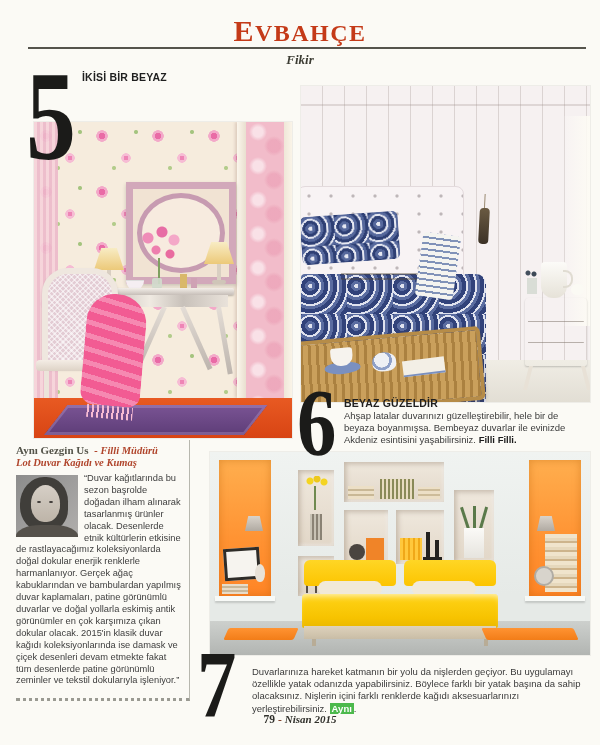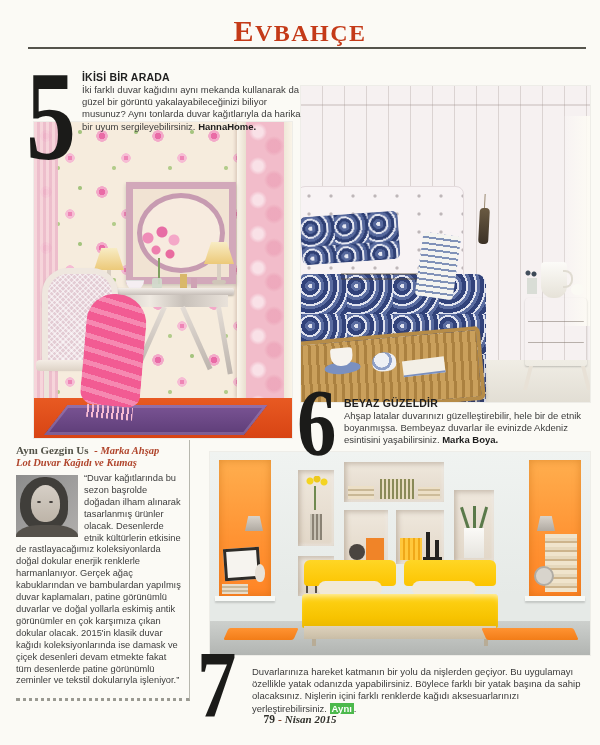--- a/index.html
+++ b/index.html
@@ -248,25 +248,25 @@
   .folio .sep{margin:0 3px;color:#7a3a22;}
   .folio .issue{font-style:italic;font-weight:bold;font-size:11px;}
 </style>
 </head>
 <body>
 
 <div class="page">
 
   <div class="masthead">EVBAHÇE</div>
   <div class="mast-rule"></div>
+  <div class="kicker">Fikir</div>
 
   <div class="tip-num num5">5</div>
   <div class="tip tip5">
-    <h3>İKİSİ BİR ARADA</h3>
-    <p><span>İki farklı duvar kağıdını aynı mekanda kullanarak da güzel bir görüntü yakalayabileceğinizi biliyor musunuz? Aynı tonlarda duvar kağıtlarıyla da harika bir uyum sergileyebilirsiniz. </span><span class="brand">HannaHome.</span></p>
+    <h3>İKİSİ BİR BEYAZ</h3>
   </div>
 
   <figure class="fig fig-left">
     <div class="lf-wall"></div>
     <div class="lf-stripes"></div>
     <div class="lf-trim"></div>
     <div class="lf-pinkpanel"></div>
     <div class="lf-edge"></div>
     <div class="lf-mirror"></div>
     <div class="lf-lamp lamp-a">
@@ -321,27 +321,27 @@
       <div class="rb-saucer"></div>
       <div class="rb-cup"></div>
       <div class="rb-teapot"></div>
       <div class="rb-napkin"></div>
     </div>
   </figure>
 
   <div class="tip-num num6">6</div>
   <div class="tip tip6">
     <h3>BEYAZ GÜZELDİR</h3>
-    <p><span>Ahşap latalar duvarınızı güzelleştirebilir, hele bir de etnik boyanmışsa. Bembeyaz duvarlar ile evinizde Akdeniz esintisini yaşabilirsiniz. </span><span class="brand">Marka Boya.</span></p>
+    <p><span>Ahşap latalar duvarınızı güzelleştirebilir, hele bir de beyaza boyanmışsa. Bembeyaz duvarlar ile evinizde Akdeniz esintisini yaşabilirsiniz. </span><span class="brand">Filli Filli.</span></p>
   </div>
 
   <section class="expert">
     <div class="byline">
       <span class="name">Aynı Gezgin Us</span>
-      <span class="role">- Marka Ahşap</span>
+      <span class="role">- Filli Müdürü</span>
     </div>
     <div class="company">Lot Duvar Kağıdı ve Kumaş</div>
     <div class="quote-area">
       <div class="portrait">
         <div class="pt-hair"></div>
         <div class="pt-face"></div>
         <div class="pt-eye pt-eye-l"></div>
         <div class="pt-eye pt-eye-r"></div>
         <div class="pt-shoulders"></div>
       </div>

